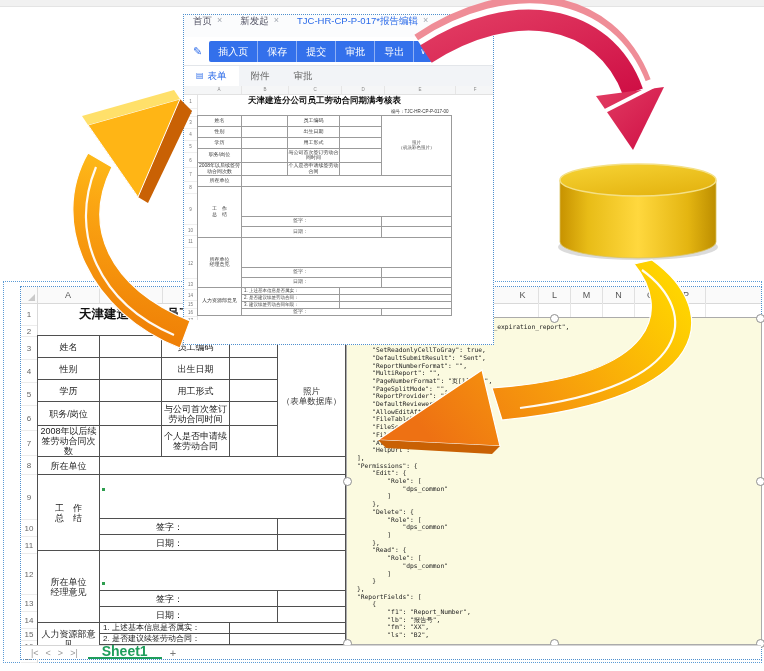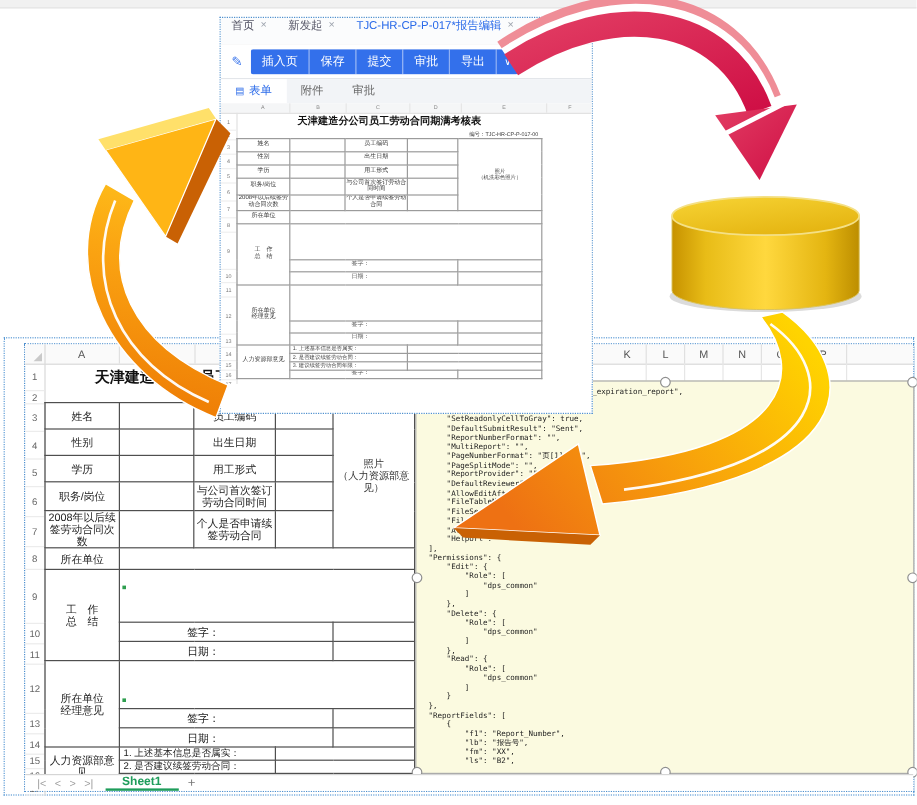--- a/index.html
+++ b/index.html
@@ -18,21 +18,21 @@
   .x-letters-right{position:absolute;left:486px;top:0;height:16px;display:flex;}
   .x-letter{height:16px;line-height:16px;text-align:center;font-size:9px;color:#555;border-right:1px solid #e0e0e0;}
   .x-rownums{position:absolute;left:0;top:16px;width:16px;border-right:1px solid #d9d9d9;}
   .x-rownum{text-align:center;font-size:8px;color:#666;border-bottom:1px solid #ececec;display:flex;align-items:center;justify-content:center;}
   .x-rightgrid{position:absolute;left:486px;top:16px;height:22px;display:flex;border-bottom:1px solid #e0e0e0;}
   .x-rightgrid div{height:22px;border-right:1px solid #e6e6e6;}
   .x-bottombar{position:absolute;left:0;bottom:0;width:100%;height:13px;background:#fff;border-top:1px solid #d5d5d5;
                display:flex;align-items:center;font-size:9px;color:#9a9a9a;z-index:30;}
   .x-nav{display:flex;gap:7px;padding:0 10px;letter-spacing:0;}
   .x-nav span{cursor:default;}
-  .x-sheettab{color:#1f9d5b;font-weight:bold;font-size:10px;padding:0 14px;border-bottom:2px solid #1f9d5b;height:11px;line-height:11px;}
+  .x-sheettab{color:#1f9d5b;font-weight:bold;font-size:14px;padding:0 14px;border-bottom:2px solid #1f9d5b;height:11px;line-height:11px;}
   .x-plus{color:#777;font-size:11px;padding:0 8px;}
 
   
   .ftable{border-collapse:collapse;table-layout:fixed;position:absolute;background:transparent;}
   .ftable td{padding:0;overflow:hidden;vertical-align:middle;}
   .ftable .lab{text-align:center;white-space:pre-line;}
   .ftable .title{text-align:center;font-weight:bold;border:none;}
   .ftable .num{text-align:right;border:none;color:#333;}
   .ftable tr.nb td{border:none;}
   .ftable .sign{text-align:center;}
@@ -179,21 +179,21 @@
           </tr>
       <tr class="nb r2">
             <td colspan="5" class="num">编号：TJC-HR-CP-P-017-00</td>
           </tr>
       <tr class="r3">
         <td class="lab">姓名</td>
             <td class="val"></td>
         <td class="lab">员工编码</td>
             <td class="val"></td>
         <td class="lab photo" rowspan="5">照片
-（人力资源部意见）</td>
+（表单数据库）</td>
       </tr>
       <tr class="r4">
             <td class="lab">性别</td>
             <td class="val"></td>
             <td class="lab">出生日期</td>
             <td class="val"></td>
           </tr>
       <tr class="r5">
             <td class="lab">学历</td>
             <td class="val"></td>

